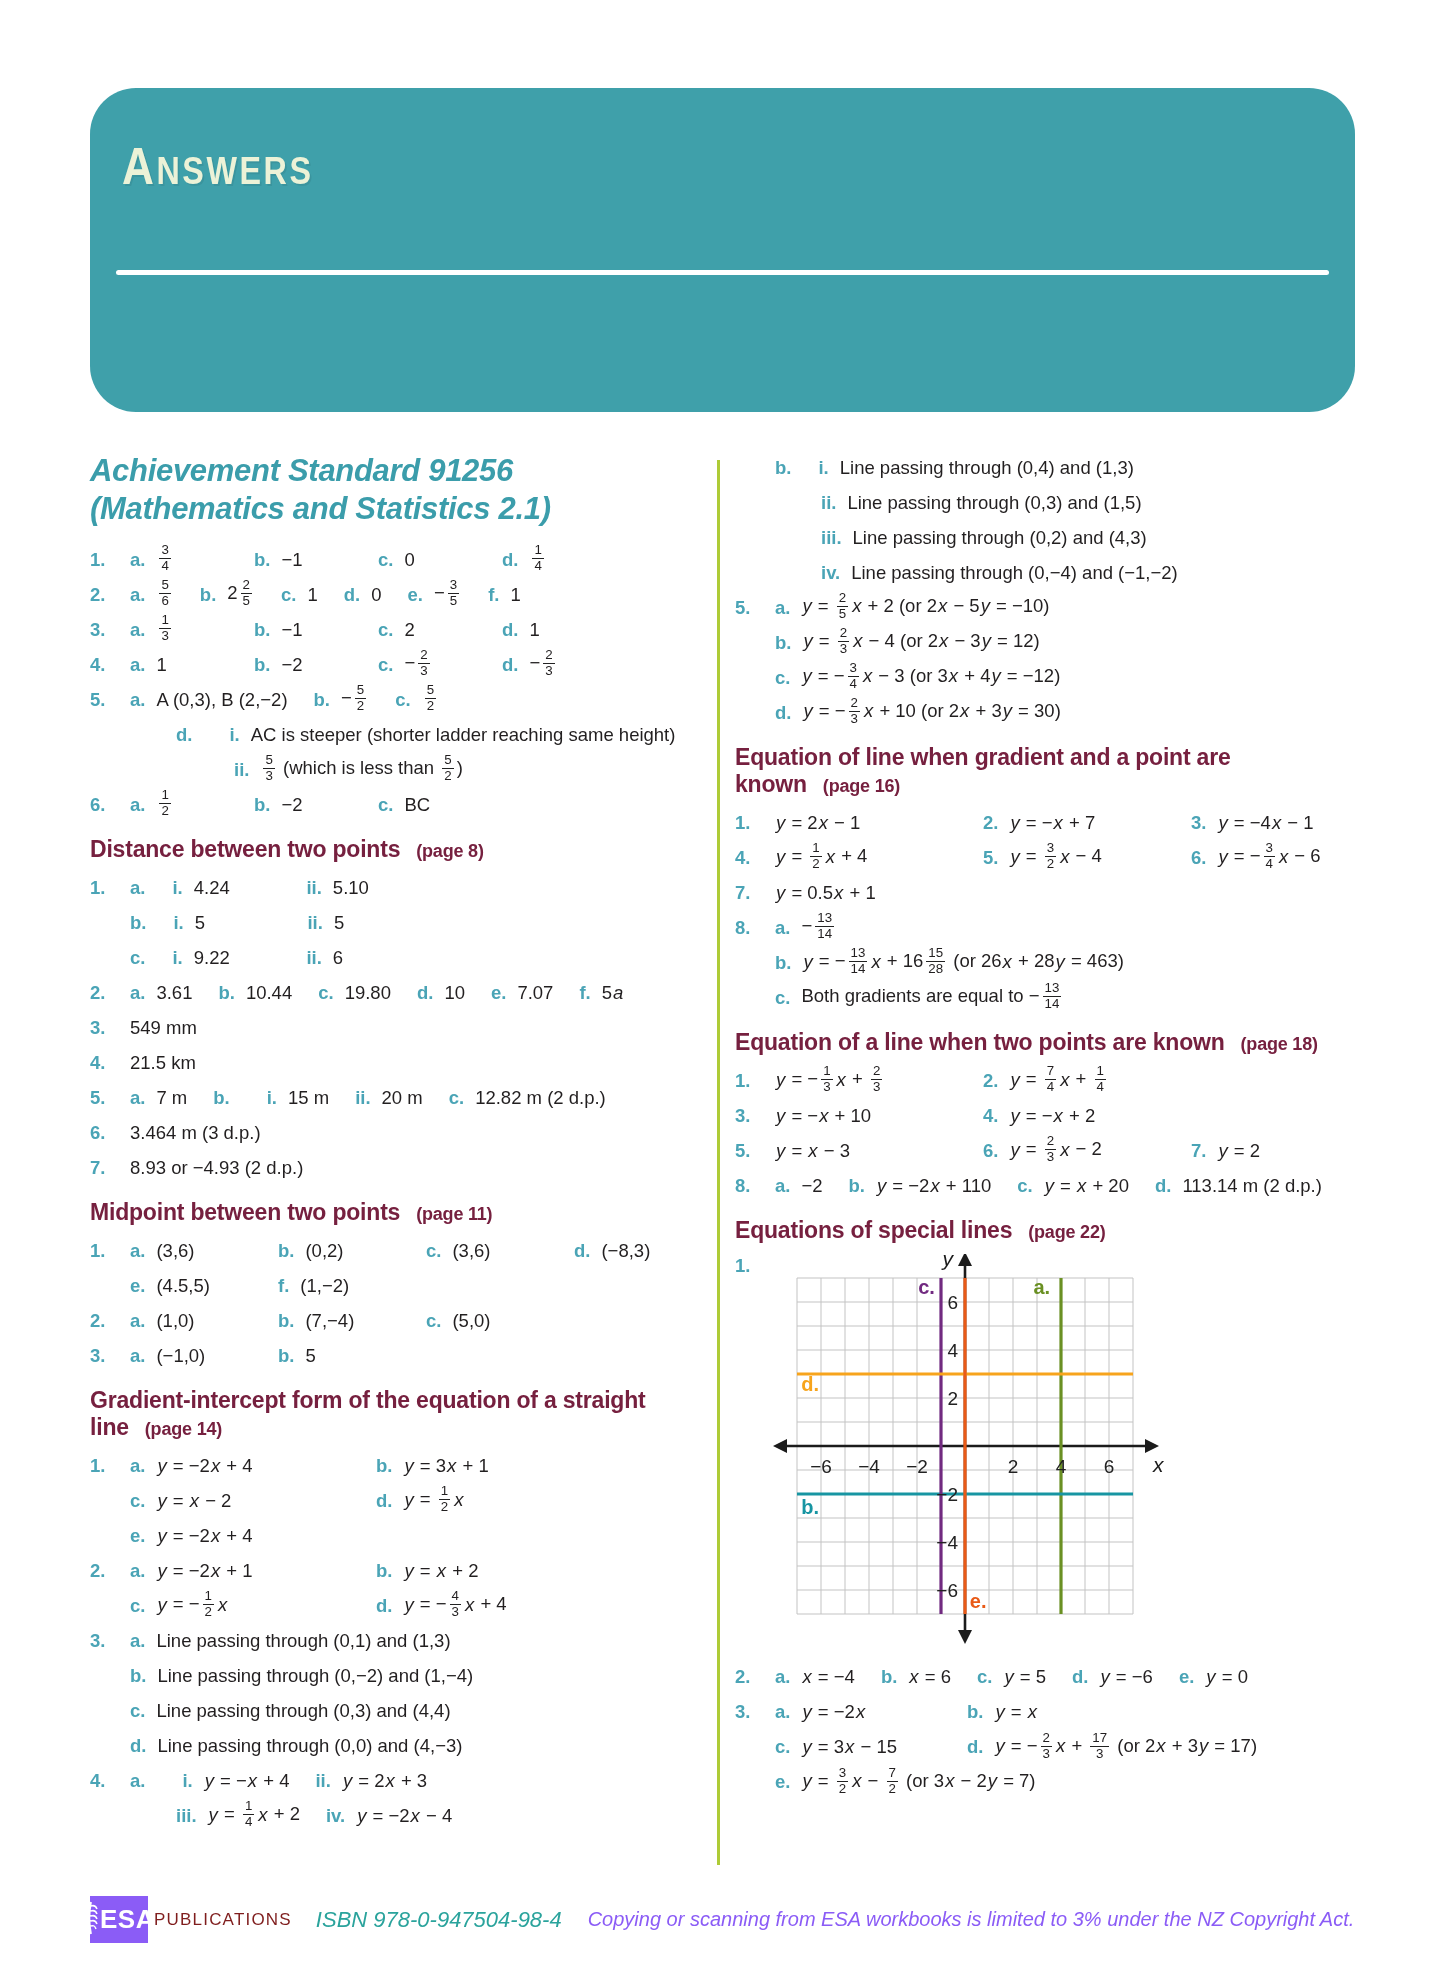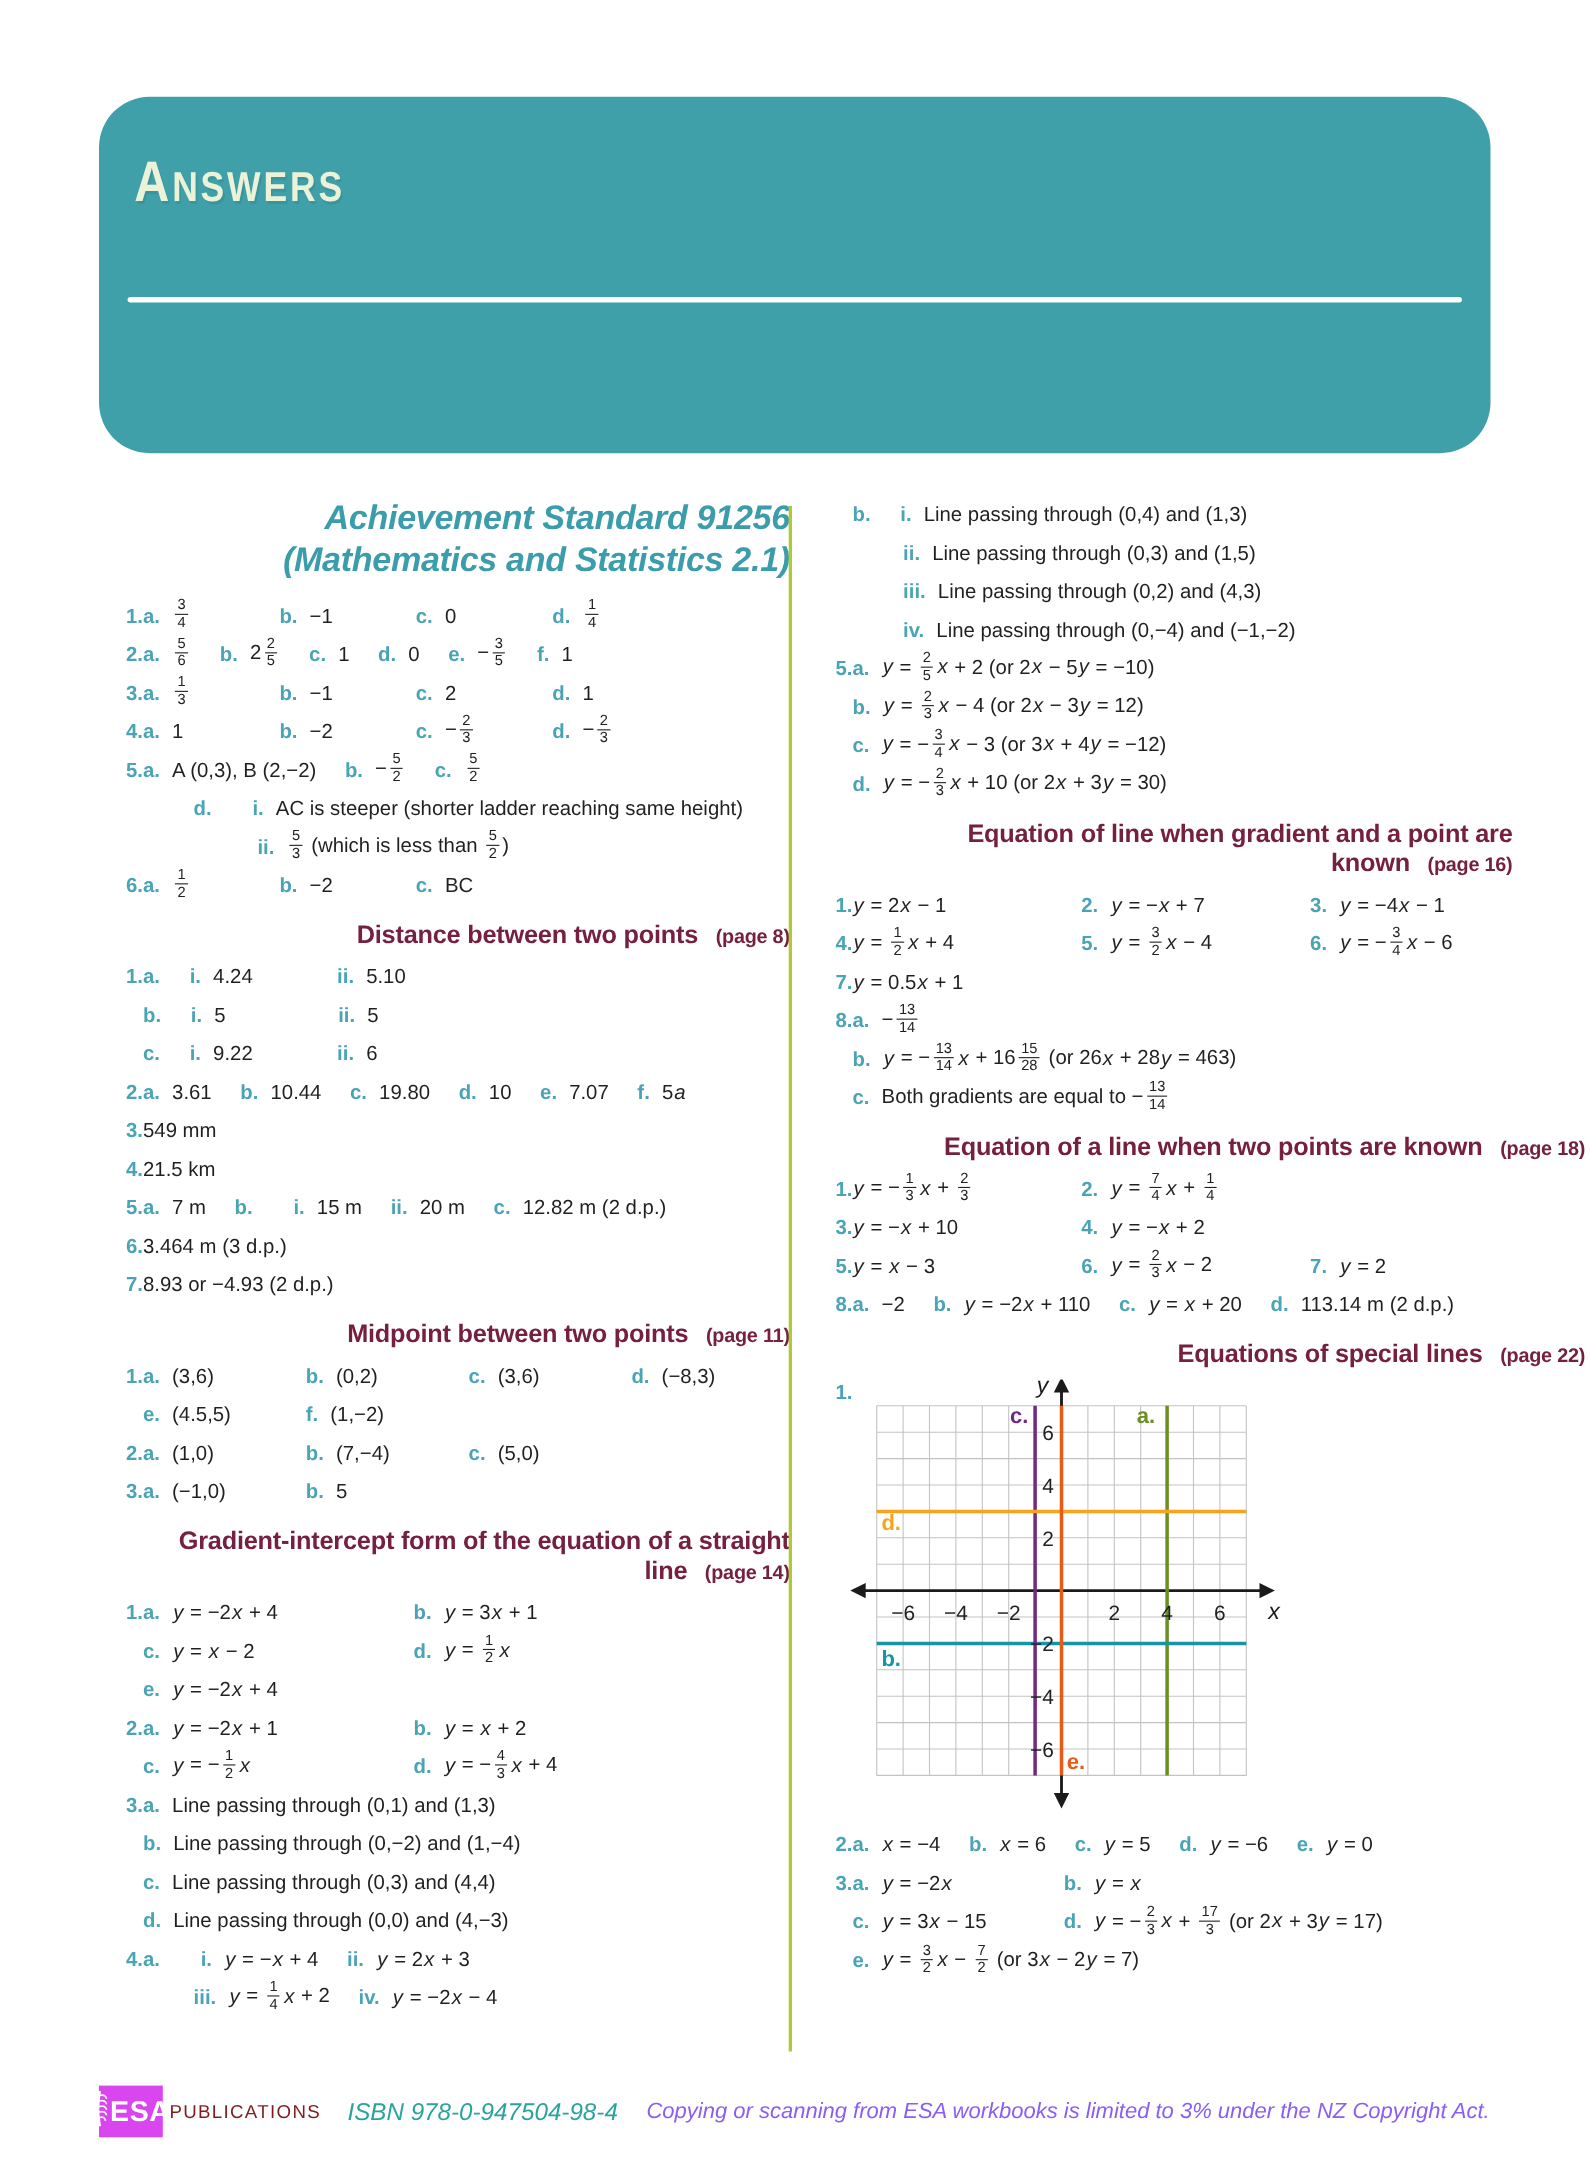--- a/index.html
+++ b/index.html
@@ -1,17 +1,17 @@
 <!DOCTYPE html>
 <html><head>
 <meta charset="utf-8">
 <style>
   html,body{margin:0;padding:0;background:#ffffff;}
   body{width:1445px;height:1978px;position:relative;font-family:"Liberation Sans",sans-serif;color:#221f20;}
-  .page{position:absolute;inset:0;overflow:hidden;background:#fff;text-align:right;}
+  .page{position:absolute;inset:0;overflow:hidden;background:#fff;}
 
   
   .banner{position:absolute;left:90px;top:88px;width:1265px;height:324px;background:#3fa0aa;border-radius:46px;}
   .banner-title{position:absolute;left:32px;top:48px;color:#ecf2d7;font-weight:700;letter-spacing:3px;
     transform:scaleX(.85);transform-origin:left;white-space:nowrap;text-shadow:2px 2px 0 rgba(0,0,0,.07);}
   .banner-title .cap{font-size:52px;}
   .banner-title .rest{font-size:38px;}
   .banner-rule{position:absolute;left:26px;right:26px;top:182px;height:5px;background:#ffffff;border-radius:3px;}
 
   
@@ -50,21 +50,21 @@
         margin:0 3px;vertical-align:middle;transform:translateY(-1px);}
   .frac .fn{border-bottom:1.5px solid #222;padding:0 2px;}
   .frac .fd{padding:0 2px;}
 
   
   .graph-row{display:flex;align-items:flex-start;margin-bottom:8px;}
   .graph-row svg{margin-left:-4px;}
 
   
   .footer{position:absolute;left:90px;top:1896px;right:8px;display:flex;align-items:center;white-space:nowrap;}
-  .esa-box{width:58px;height:47px;background:#d946ef;display:flex;align-items:center;justify-content:center;gap:2px;flex:none;}
+  .esa-box{width:58px;height:47px;background:#8b5cf6;display:flex;align-items:center;justify-content:center;gap:2px;flex:none;}
   .esa-box .esa{color:#fff;font-weight:700;font-size:26px;letter-spacing:.5px;}
   .pub{font-size:17px;color:#7f1d1d;letter-spacing:1.2px;margin-left:6px;}
   .isbn{font-size:22px;font-style:italic;color:#2aa39c;margin-left:24px;}
   .copy{font-size:20px;font-style:italic;color:#8b5cf6;margin-left:26px;}
 </style>
 </head>
 <body>
 
 <div class="page">
 

